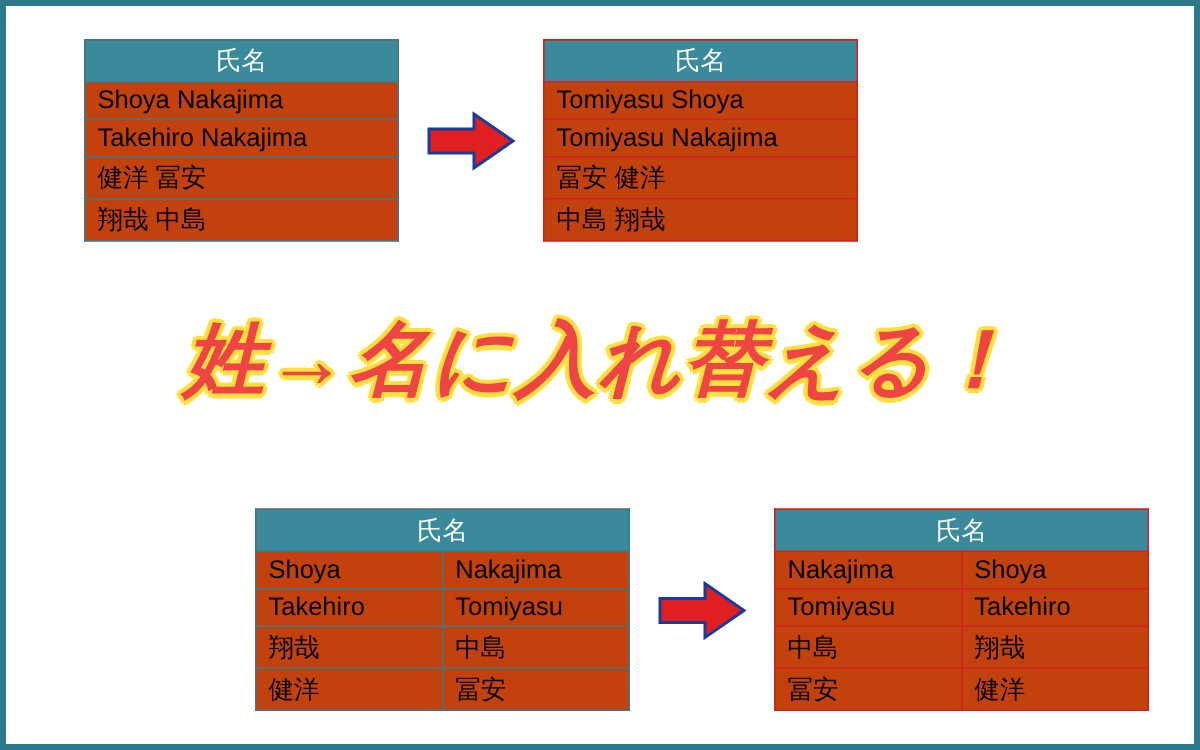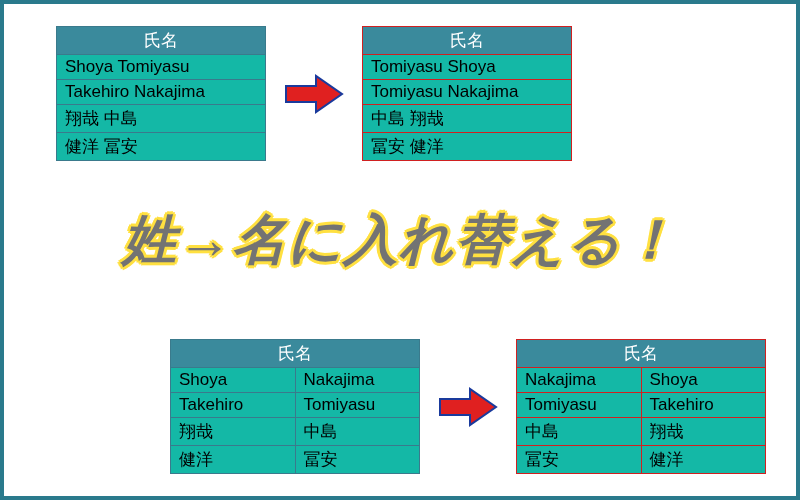--- a/index.html
+++ b/index.html
@@ -14,21 +14,21 @@
   }
   .row-top, .row-bottom {
     display: flex;
     align-items: center;
     position: absolute;
   }
   .row-top { top: 22px; left: 52px; }
   .row-bottom { bottom: 22px; right: 30px; }
   table {
     border-collapse: collapse;
-    background: #14b8a6;
+    background: #c2410c;
   }
   .tbl-blue th, .tbl-blue td,
   .tbl-red th, .tbl-red td,
   .tbl-blue2 th, .tbl-blue2 td,
   .tbl-red2 th, .tbl-red2 td {
     padding: 2px 8px;
     font-size: 17px;
     font-weight: normal;
     text-align: left;
   }
@@ -54,21 +54,21 @@
   .arrow svg { display: block; }
   .headline {
     position: absolute;
     top: 200px;
     left: 0;
     right: 0;
     text-align: center;
     font-size: 54px;
     font-weight: 900;
     font-style: italic;
-    color: #737373;
+    color: #ef4444;
     text-shadow:
       -2px -2px 0 #ffe040,
        2px -2px 0 #ffe040,
       -2px  2px 0 #ffe040,
        2px  2px 0 #ffe040,
       -3px  0   0 #ffe040,
        3px  0   0 #ffe040,
        0   -3px 0 #ffe040,
        0    3px 0 #ffe040;
     letter-spacing: 1px;
@@ -77,30 +77,30 @@
 </head>
 <body>
 
 <div class="row-top">
   <table class="tbl-blue">
     <tbody>
         <tr>
           <th>氏名</th>
         </tr>
     <tr>
-          <td>Shoya  Tomiyasu</td>
+          <td>Shoya  Nakajima</td>
         </tr>
     <tr>
           <td>Takehiro Nakajima</td>
         </tr>
     <tr>
-          <td>翔哉 中島</td>
+          <td>健洋 冨安</td>
         </tr>
     <tr>
-          <td>健洋 冨安</td>
+          <td>翔哉 中島</td>
         </tr>
   </tbody>
     </table>
 
   <span class="arrow">
     <svg width="60" height="40" viewBox="0 0 60 40">
       <polygon points="2,12 32,12 32,2 58,20 32,38 32,28 2,28" fill="#e02020" stroke="#1a3a9c" stroke-width="2"></polygon>
     </svg>
   </span>
 
@@ -109,24 +109,24 @@
         <tr>
           <th>氏名</th>
         </tr>
     <tr>
           <td>Tomiyasu Shoya</td>
         </tr>
     <tr>
           <td>Tomiyasu Nakajima</td>
         </tr>
     <tr>
-          <td>中島 翔哉</td>
+          <td>冨安 健洋</td>
         </tr>
     <tr>
-          <td>冨安 健洋</td>
+          <td>中島 翔哉</td>
         </tr>
   </tbody>
     </table>
 </div>
 
 <div class="headline">姓→名に入れ替える！</div>
 
 <div class="row-bottom">
   <table class="tbl-blue2">
     <tbody>

